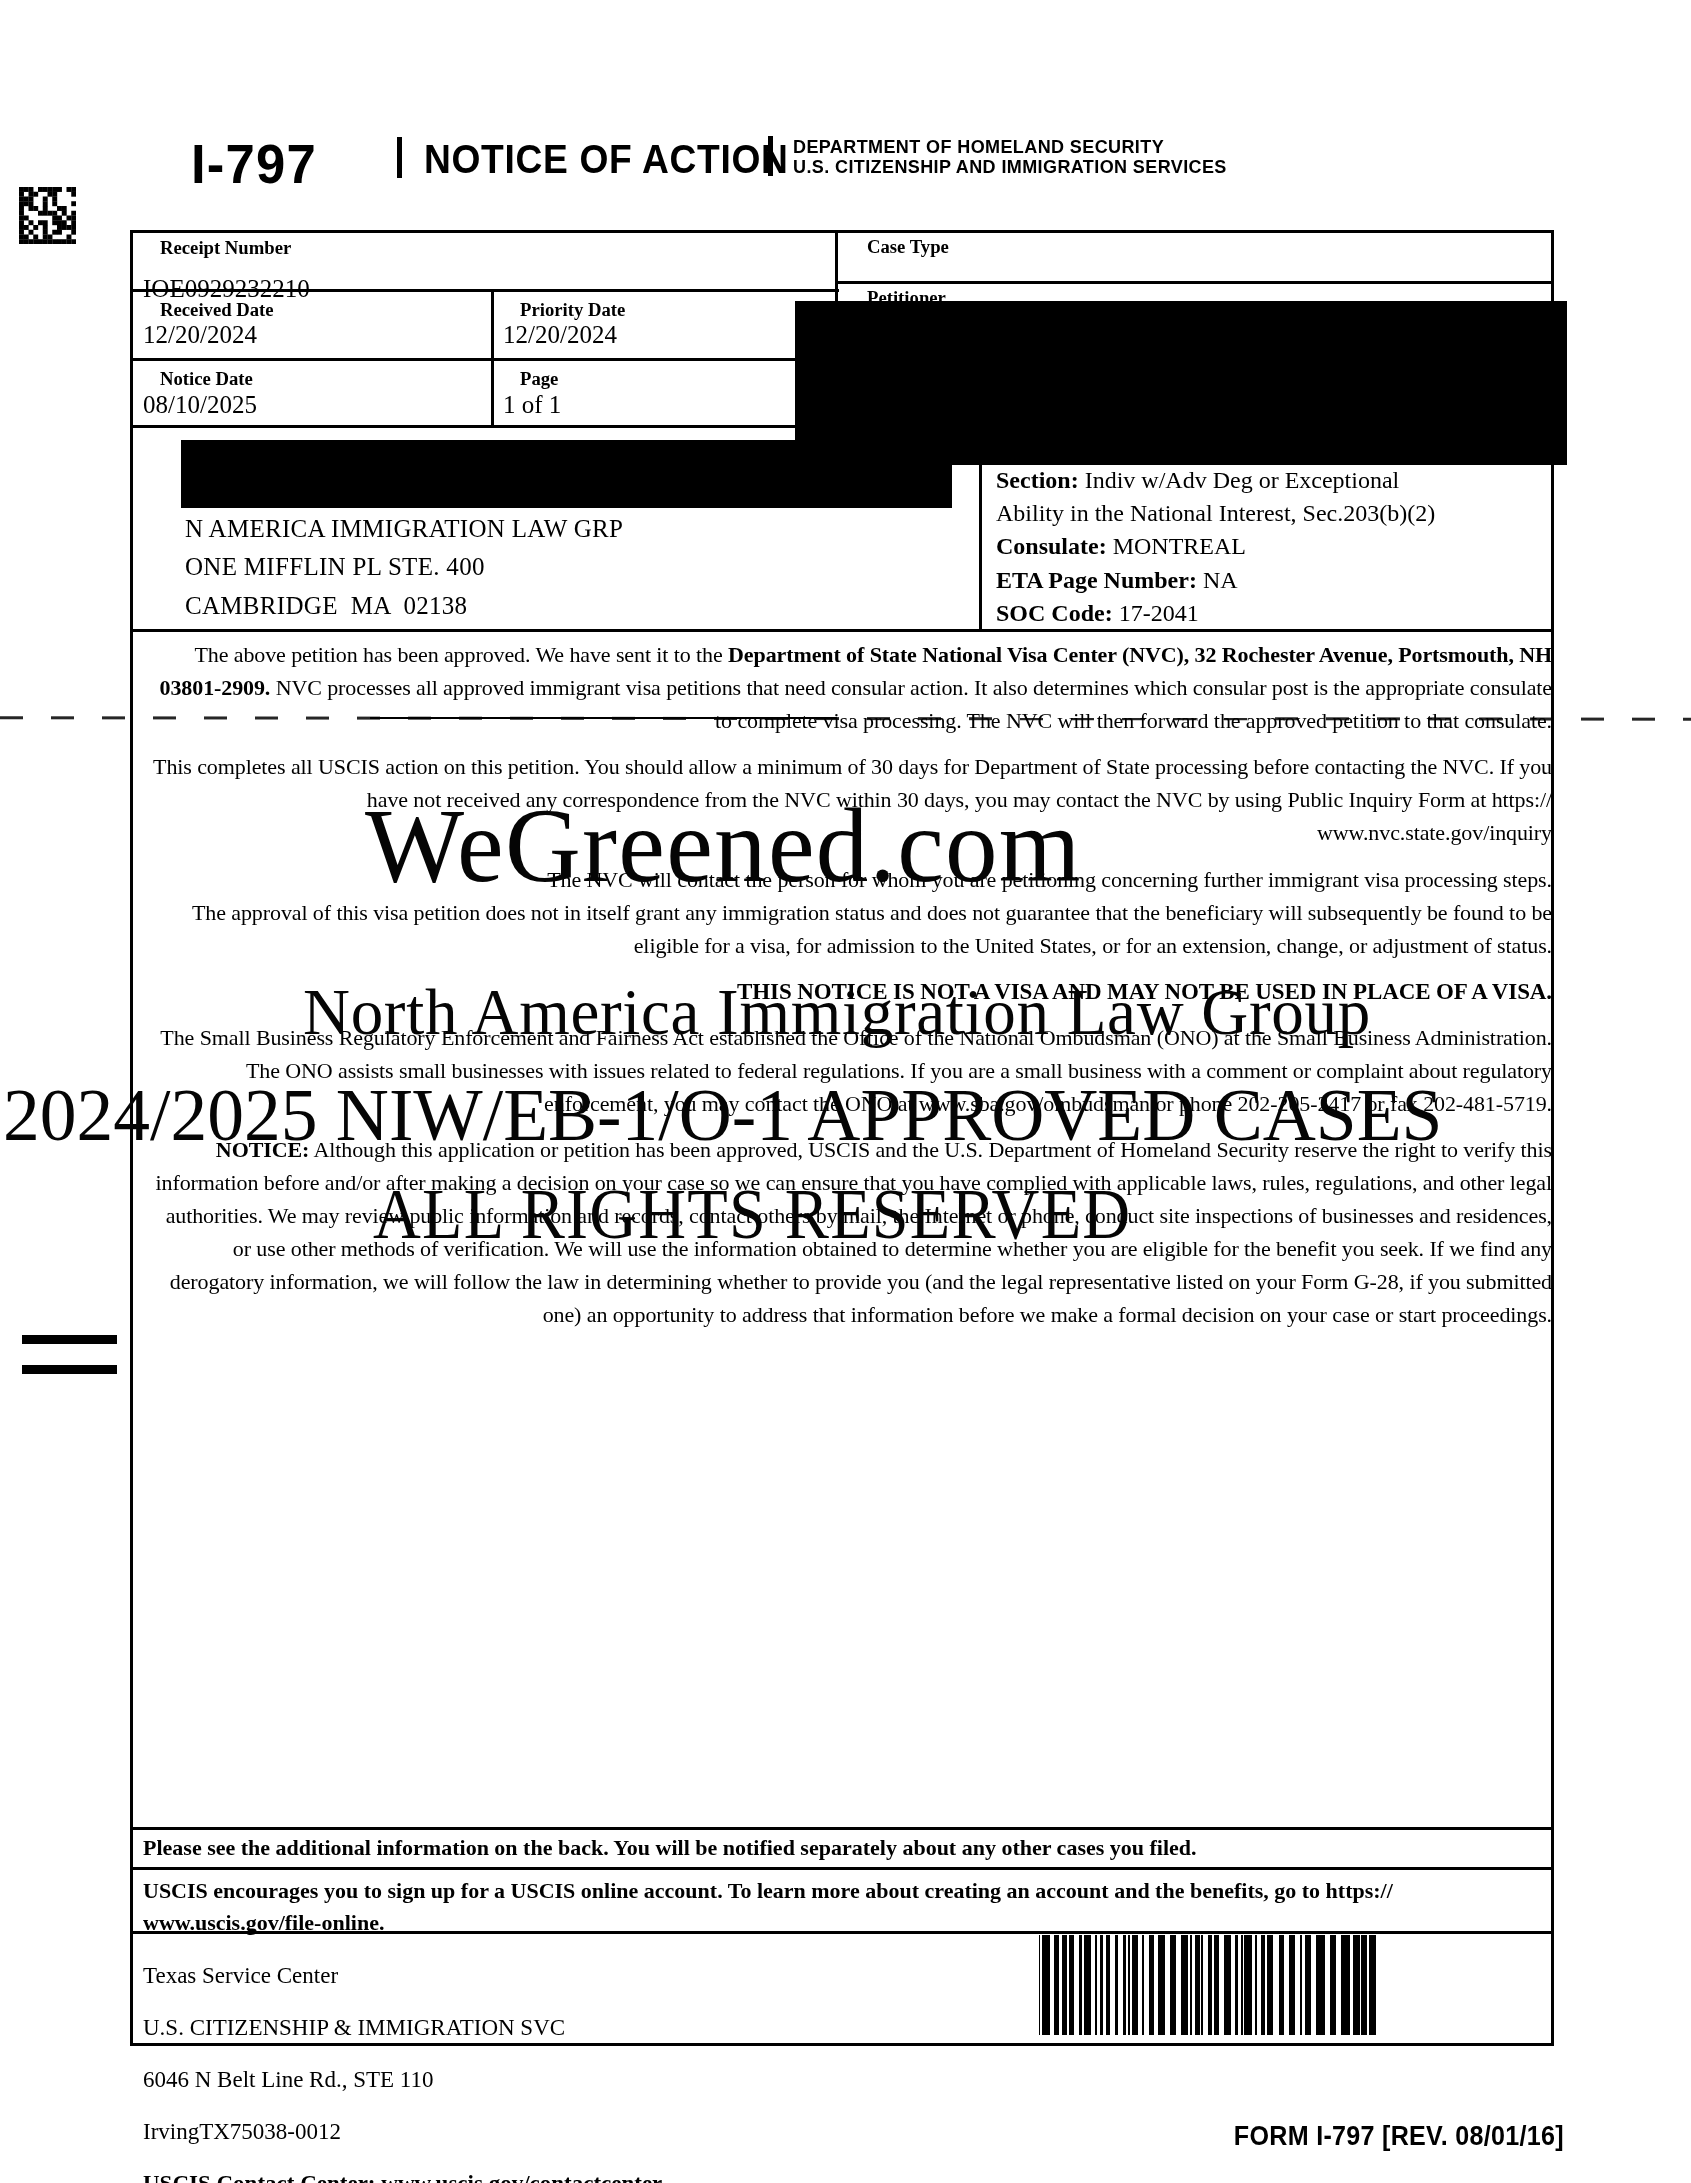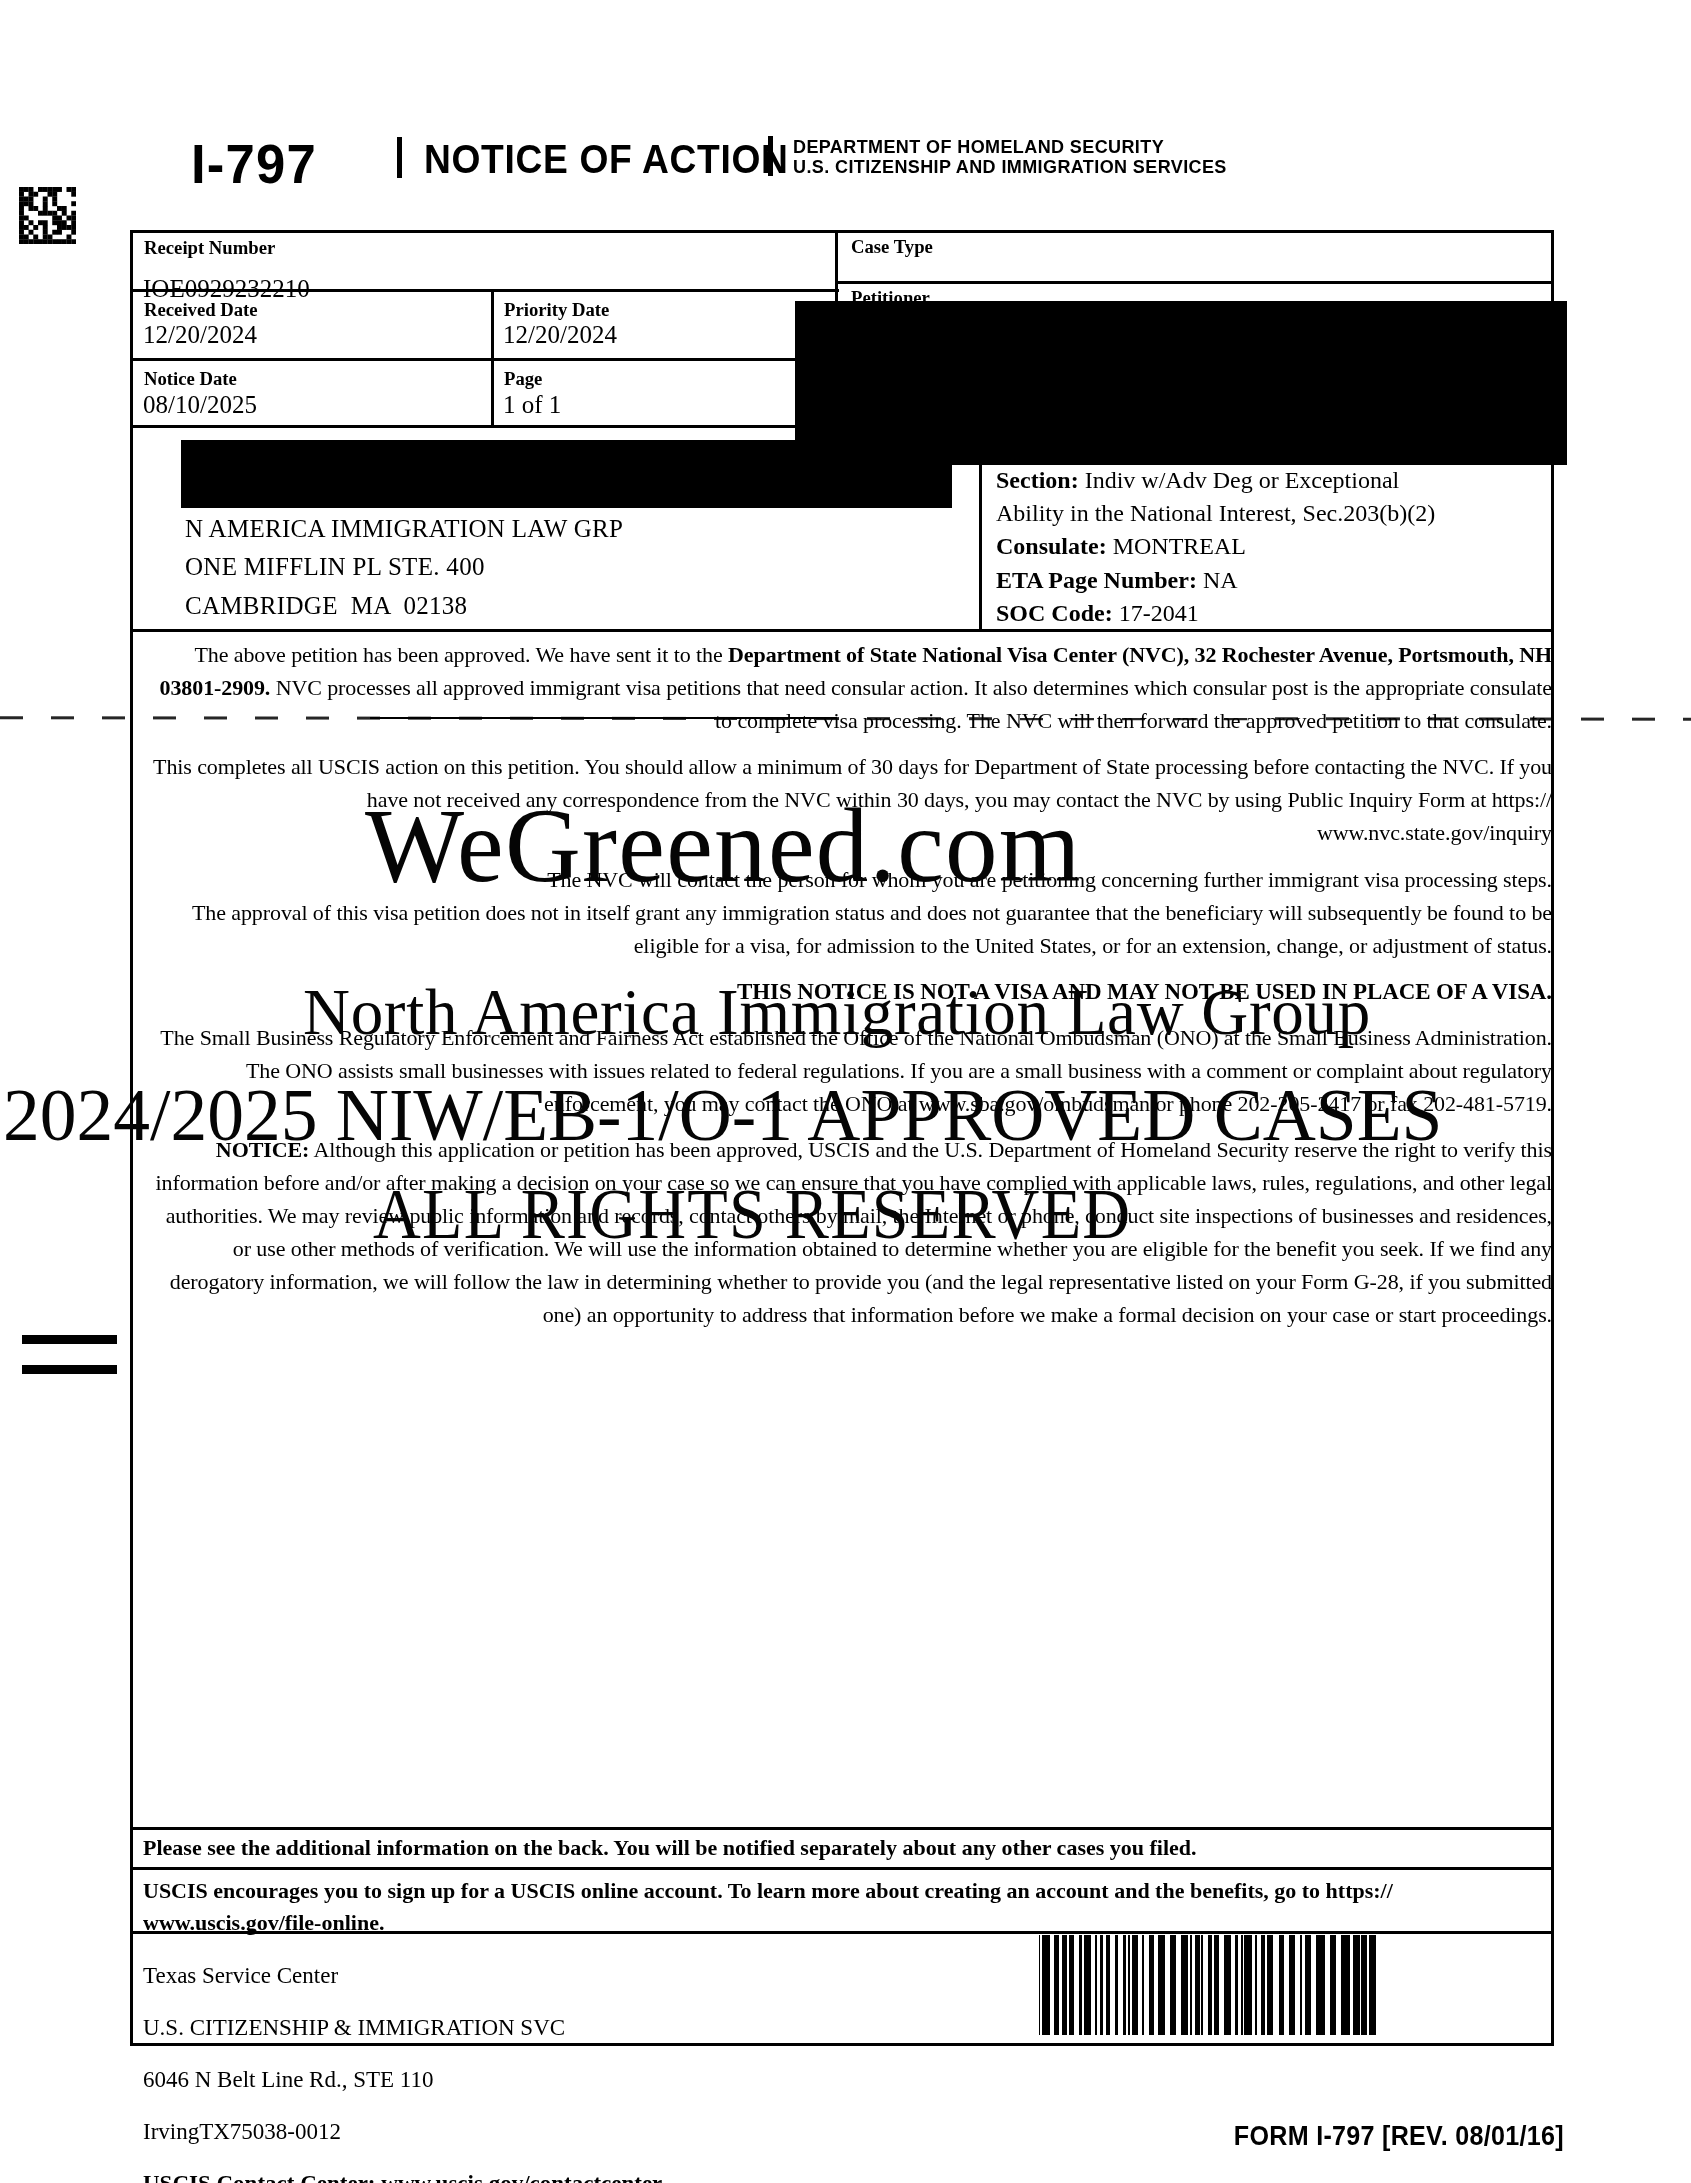--- a/index.html
+++ b/index.html
@@ -40,21 +40,21 @@
   .title-bar{position:absolute;width:4.7px;background:#000;}
   .bar1{left:397px;top:137px;height:41px;}
   .bar2{left:768px;top:136px;height:40px;}
   .notice-of-action{position:absolute;left:424px;top:137px;font-size:40px;font-weight:bold;letter-spacing:0.7px;transform:scaleX(.93);transform-origin:left;white-space:nowrap;}
   .dhs-block{position:absolute;left:793px;top:137px;font-size:18px;font-weight:bold;line-height:20px;letter-spacing:0.4px;white-space:nowrap;}
   
   .matrix{position:absolute;left:18.7px;top:187px;width:57px;height:57px;}
   
   .rule{position:absolute;background:#000;}
   
-  .cell-label{position:absolute;font-size:18.7px;font-weight:bold;white-space:nowrap;}
+  .cell-label{position:absolute;font-size:18.7px;font-weight:bold;white-space:nowrap;margin-left:16px;}
   .cell-value{position:absolute;font-size:25px;white-space:nowrap;}
   
   .redact{position:absolute;background:#000;}
   
   .addr-line{position:absolute;font-size:25px;letter-spacing:0.3px;white-space:pre;}
   .nb-row{position:absolute;font-size:24px;white-space:nowrap;}
   .nb-row b{font-weight:bold;}
   
   .body-text{
     position:absolute;left:145px;top:638px;width:1407px;

